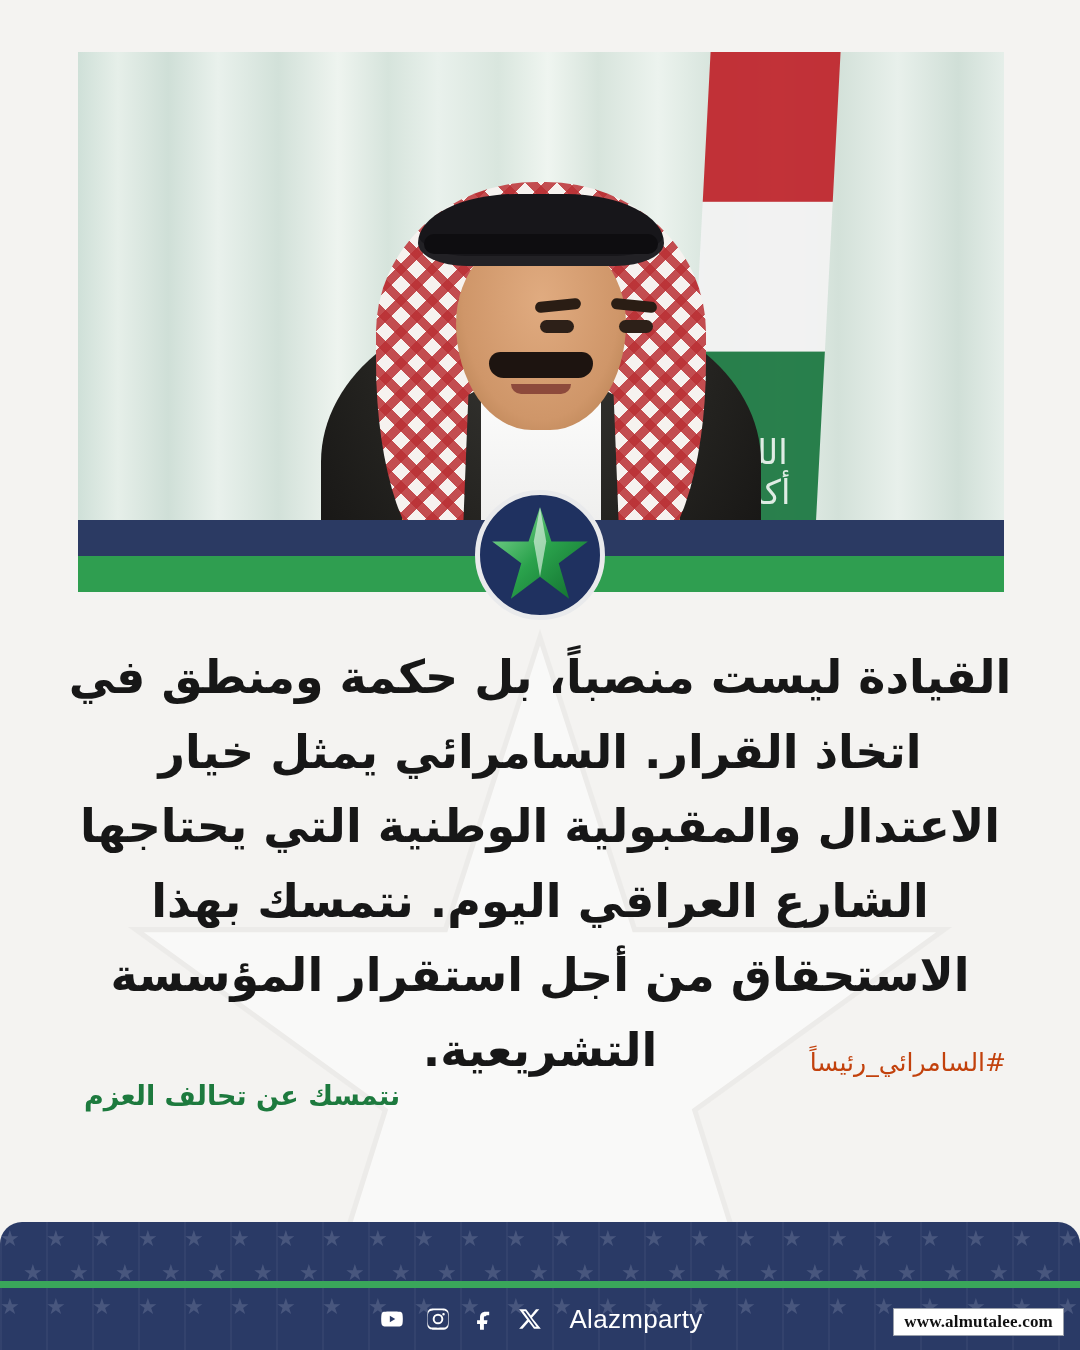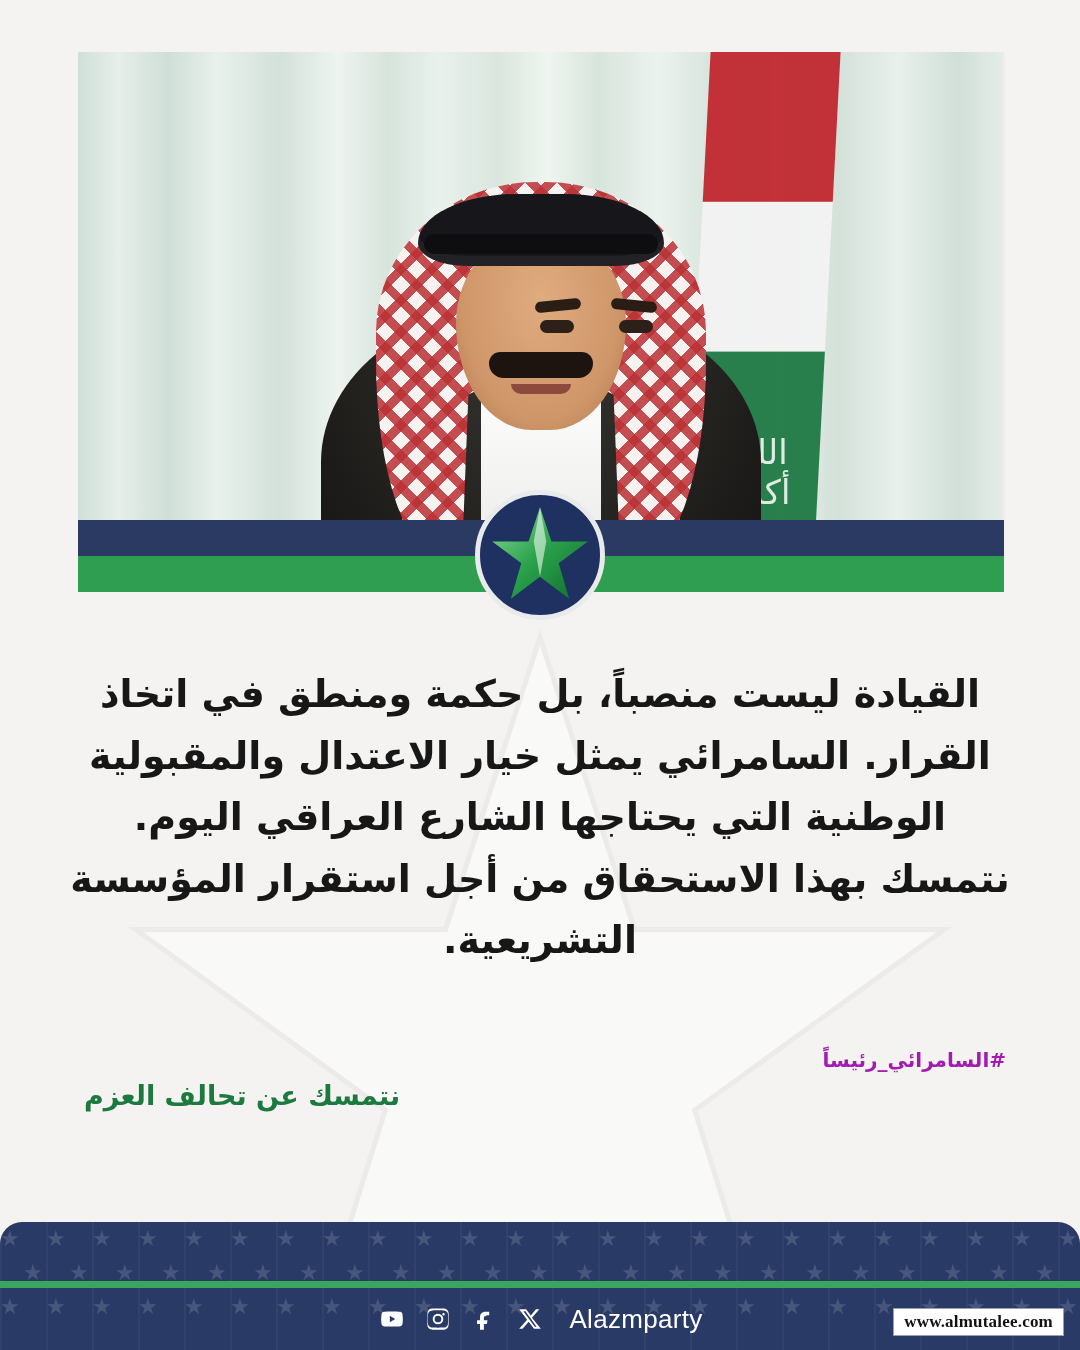--- a/index.html
+++ b/index.html
@@ -175,33 +175,32 @@
   .emblem svg { width: 104px; height: 104px; display: block; }
 
   
   .quote {
     position: absolute;
     left: 66px; right: 66px; top: 640px;
     z-index: 4;
     text-align: center;
     color: #171717;
     font-weight: bold;
-    font-size: 38px;
+    font-size: 46px;
     line-height: 1.62;
     letter-spacing: 0px;
     direction: rtl;
-    margin-top: 24px;
   }
   .hashtag {
     position: absolute;
     right: 74px; top: 1048px;
     z-index: 4;
-    color: #a21caf;
-    font-weight: bold;
-    font-size: 20px;
+    color: #c2410c;
+    font-weight: normal;
+    font-size: 25px;
     direction: rtl;
   }
   .speaker {
     position: absolute;
     left: 84px; top: 1078px;
     z-index: 4;
     text-align: right;
     direction: rtl;
     color: #1d7a3e;
   }

